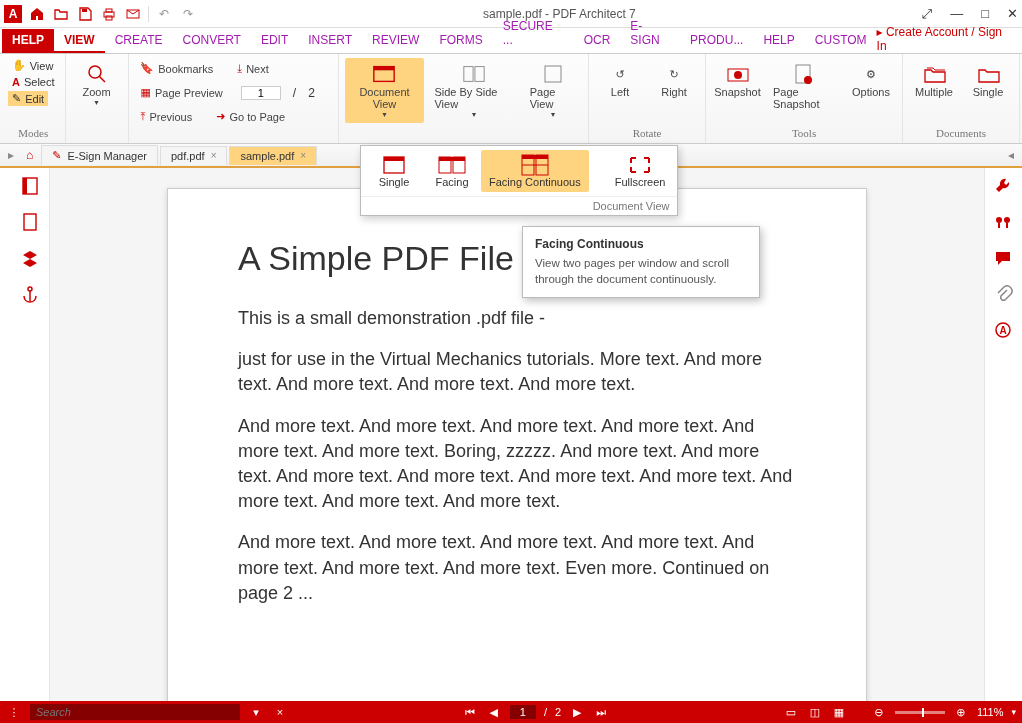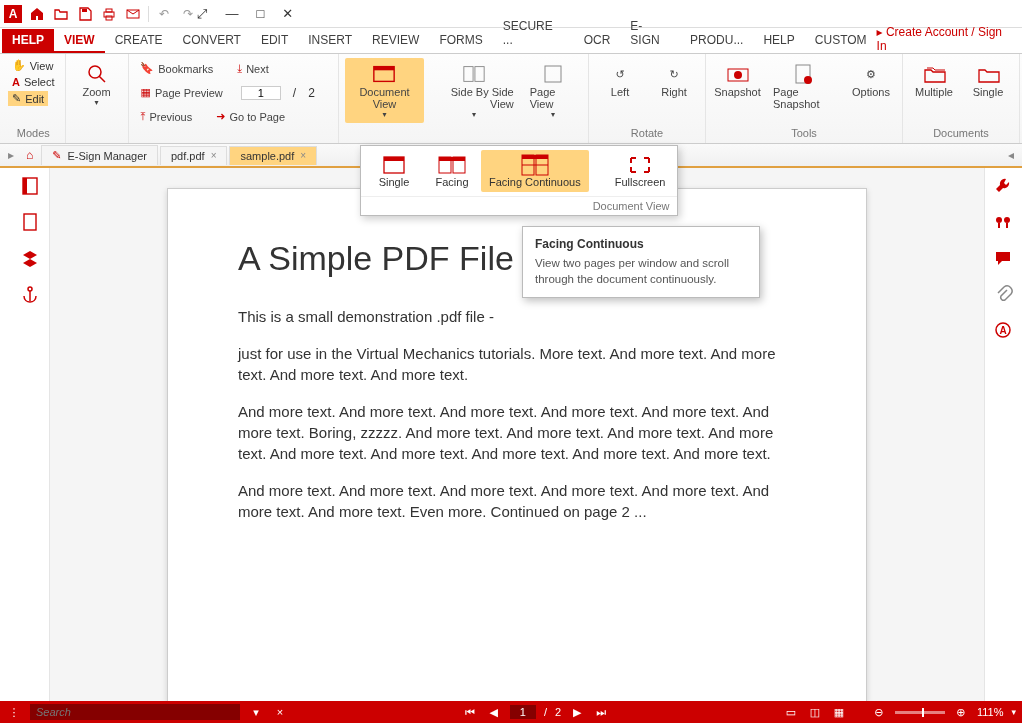--- a/index.html
+++ b/index.html
@@ -7,30 +7,30 @@
 
 
 .titlebar { height: 28px; background: #fff; display: flex; align-items: center; padding: 0 4px; border-bottom: 1px solid #ddd; }
 .titlebar .qat { display: flex; align-items: center; gap: 6px; }
 .tb-icon { width: 18px; height: 18px; display: inline-flex; align-items: center; justify-content: center; color: #c00; cursor: pointer; }
 .titlebar .title { flex: 1; text-align: center; font-size: 12px; color: #555; }
 .titlebar .win-controls { display: flex; gap: 18px; color: #333; font-size: 13px; }
 
 
 .tabstrip { height: 26px; display: flex; align-items: flex-end; background: #fff; padding: 0 2px; border-bottom: 1px solid #ccc; }
-.tab { padding: 4px 10px; font-size: 12px; color: #404040; cursor: pointer; border-bottom: 2px solid transparent; }
+.tab { padding: 4px 10px; font-size: 12px; color: #a21caf; cursor: pointer; border-bottom: 2px solid transparent; }
 .tab.file { background: #c00; color: #fff; font-weight: bold; }
 .tab.active { border-bottom: 2px solid #c00; color: #c00; font-weight: bold; }
 .account-link { margin-left: auto; color: #c00; font-size: 12px; padding-right: 10px; }
 
 
 .ribbon { height: 90px; background: linear-gradient(#fdfdfd,#f5f5f5); border-bottom: 1px solid #ccc; display: flex; padding: 0 2px; }
 .rgroup { display: flex; flex-direction: column; border-right: 1px solid #e5e5e5; padding: 2px 4px; }
 .rgroup-body { flex: 1; display: flex; align-items: flex-start; gap: 4px; padding: 2px; }
-.rgroup-label { font-size: 11px; color: #777; text-align: center; padding: 2px 0; }
+.rgroup-label { font-size: 11px; color: #777; text-align: center; padding: 2px 0; font-family: Liberation Serif, serif; }
 .rbtn { display: flex; flex-direction: column; align-items: center; justify-content: center; padding: 4px 6px; font-size: 11px; color: #444; cursor: pointer; border-radius: 2px; min-width: 50px; }
 .rbtn.sm { flex-direction: row; gap: 4px; min-width: auto; justify-content: flex-start; }
 .rbtn.active { background: #ffd480; }
 .ribbon-icon { width: 24px; height: 24px; display: flex; align-items: center; justify-content: center; }
 .pageinput { width: 40px; text-align: center; border: 1px solid #ccc; font-size: 11px; }
 .modes-col { display: flex; flex-direction: column; gap: 2px; }
 .mode-row { display: flex; align-items:center; gap:4px; font-size: 11px; padding: 1px 4px; cursor:pointer; }
 .mode-row.active { background: #ffd480; }
 
 
@@ -40,21 +40,21 @@
 .doctab .close { color: #888; font-size: 10px; }
 
 
 .main { display: flex; height: 555px; margin-left: 12px; }
 .sidebar { width: 38px; background: #fff; border-right: 1px solid #e5e5e5; display: flex; flex-direction: column; align-items: center; padding-top: 8px; gap: 14px; }
 .sidebar .sicon { width: 22px; height: 22px; color: #c00; cursor: pointer; }
 .sidebar.right { border-left: 1px solid #e5e5e5; border-right: none; }
 .canvas { flex: 1; background: #f5f5f5; position: relative; overflow: hidden; padding: 20px; display: flex; justify-content: center; }
 .page { width: 700px; background: #fff; border: 1px solid #ccc; box-shadow: 0 2px 6px rgba(0,0,0,.15); padding: 50px 70px; }
 .page h1 { font-size: 34px; font-weight: normal; margin-bottom: 28px; font-family: Arial; }
-.page .para { font-size: 15px; line-height: 1.4; margin-bottom: 16px; font-family: Arial; }
+.page .para { font-size: 18px; line-height: 1.4; margin-bottom: 16px; font-family: Arial; }
 
 
 .dropdown { position: absolute; top: 145px; left: 360px; background: #fff; border: 1px solid #bbb; box-shadow: 2px 3px 8px rgba(0,0,0,.2); z-index: 50; }
 .dropdown-row { display: flex; padding: 4px; border-bottom: 1px solid #eee; }
 .dd-btn { display: flex; flex-direction: column; align-items: center; padding: 4px 8px; font-size: 11px; cursor: pointer; border-radius: 2px; min-width: 58px; }
 .dd-btn.active { background: #ffd480; }
 .dd-label { font-size: 11px; color: #777; text-align: right; padding: 3px 8px; }
 
 
 .tooltip { position: absolute; top: 226px; left: 522px; width: 238px; background: #fff; border: 1px solid #bbb; box-shadow: 2px 3px 8px rgba(0,0,0,.25); padding: 10px 12px; z-index: 60; }
@@ -107,20 +107,21 @@
     <span class="tb-icon">
         <svg width="16" height="16" viewBox="0 0 16 16">
           <rect x="2" y="4" width="12" height="8" fill="none" stroke="#c00"></rect>
           <path d="M2 4l6 4 6-4" fill="none" stroke="#c00"></path>
         </svg>
       </span>
     <span style="width:1px;height:16px;background:#ddd"></span>
     <span class="tb-icon" style="color:#999">↶</span>
     <span class="tb-icon" style="color:#999">↷</span>
   </div>
+  <div class="title">sample.pdf   -   PDF Architect 7</div>
   <div class="win-controls">
     <span>⤢</span>
     <span>—</span>
     <span>□</span>
     <span>✕</span>
   </div>
 </div>
 
 <div class="tabstrip">
   <div class="tab file">HELP</div>
@@ -218,21 +219,21 @@
         <span style="text-align:center">Document View</span>
         <span style="font-size:8px">▾</span>
       </div>
       <div class="rbtn">
         <div class="ribbon-icon">
             <svg width="26" height="20" viewBox="0 0 26 20">
               <rect x="2" y="2" width="10" height="16" fill="none" stroke="#888"></rect>
               <rect x="14" y="2" width="10" height="16" fill="none" stroke="#888"></rect>
             </svg>
           </div>
-        <span style="text-align:right">Side By Side View</span>
+        <span style="text-align:left">Side By Side View</span>
         <span style="font-size:8px">▾</span>
       </div>
       <div class="rbtn">
         <div class="ribbon-icon">
             <svg width="22" height="20" viewBox="0 0 22 20">
               <rect x="3" y="2" width="16" height="16" fill="none" stroke="#888"></rect>
             </svg>
           </div>
         <span>Page View</span>
         <span style="font-size:8px">▾</span>

